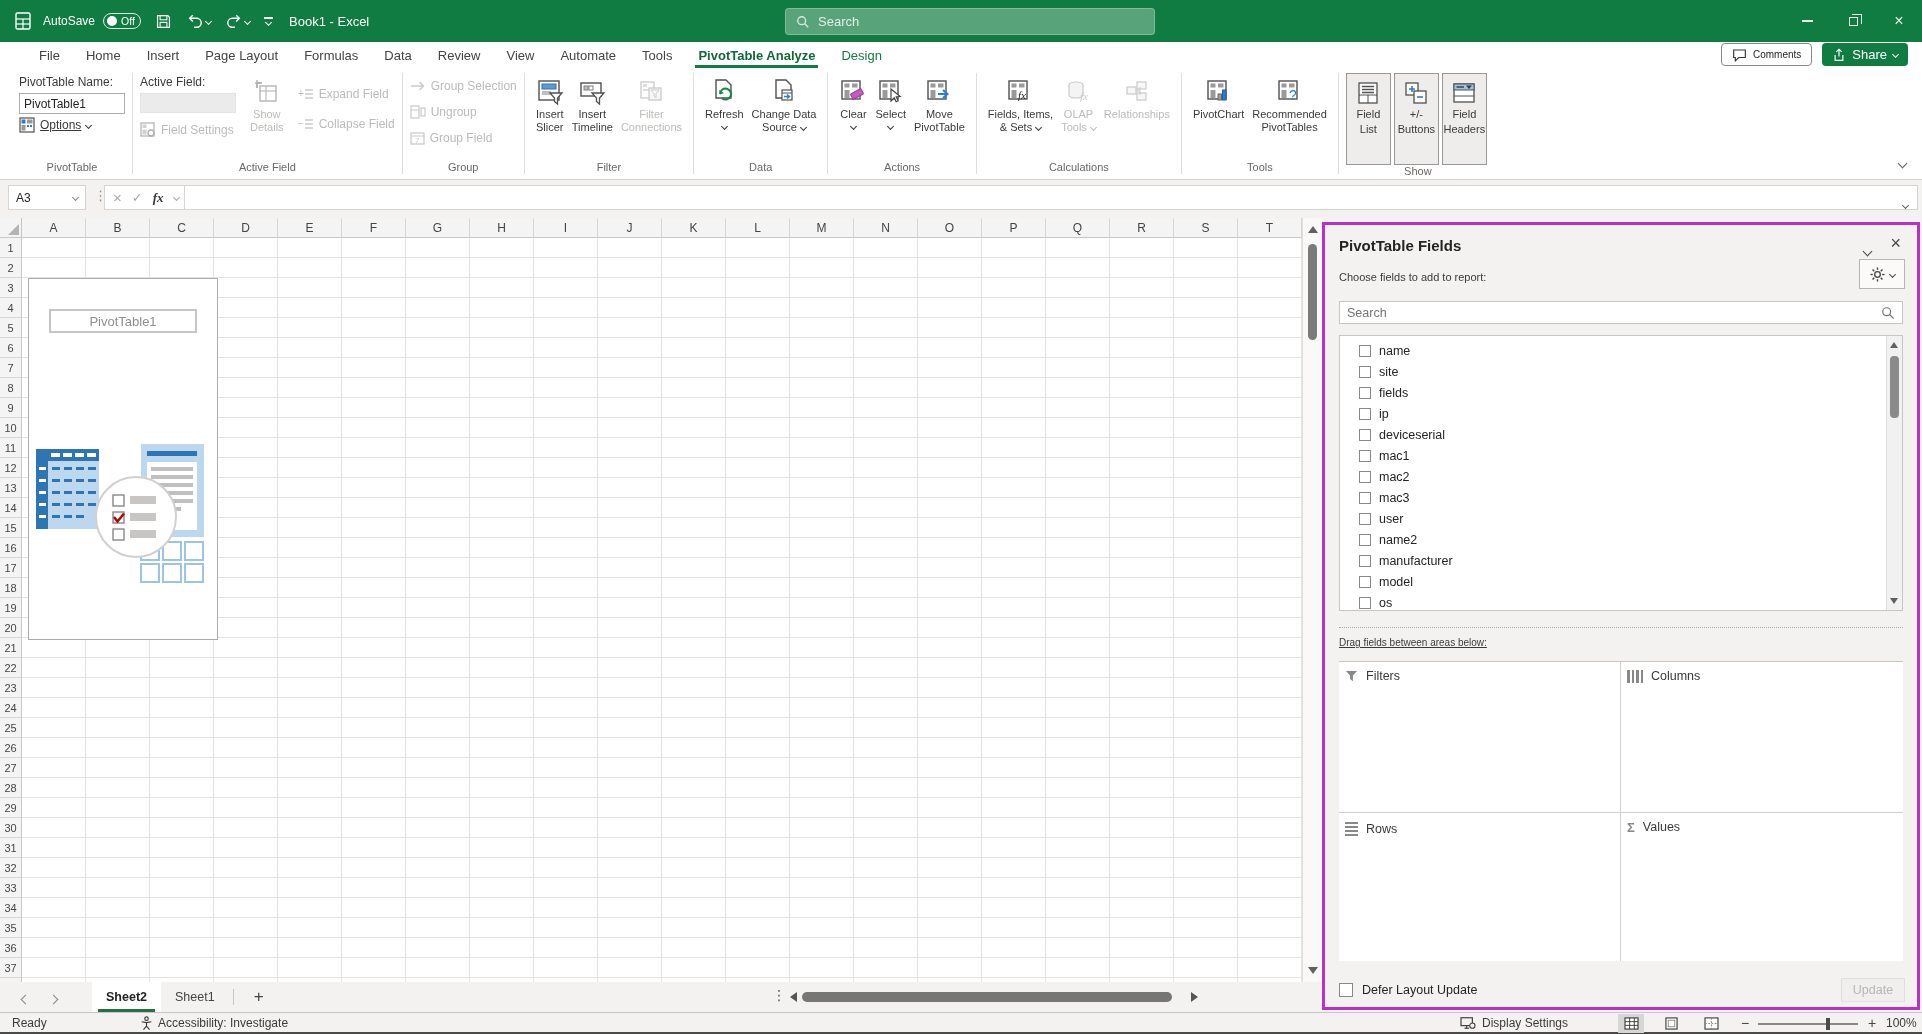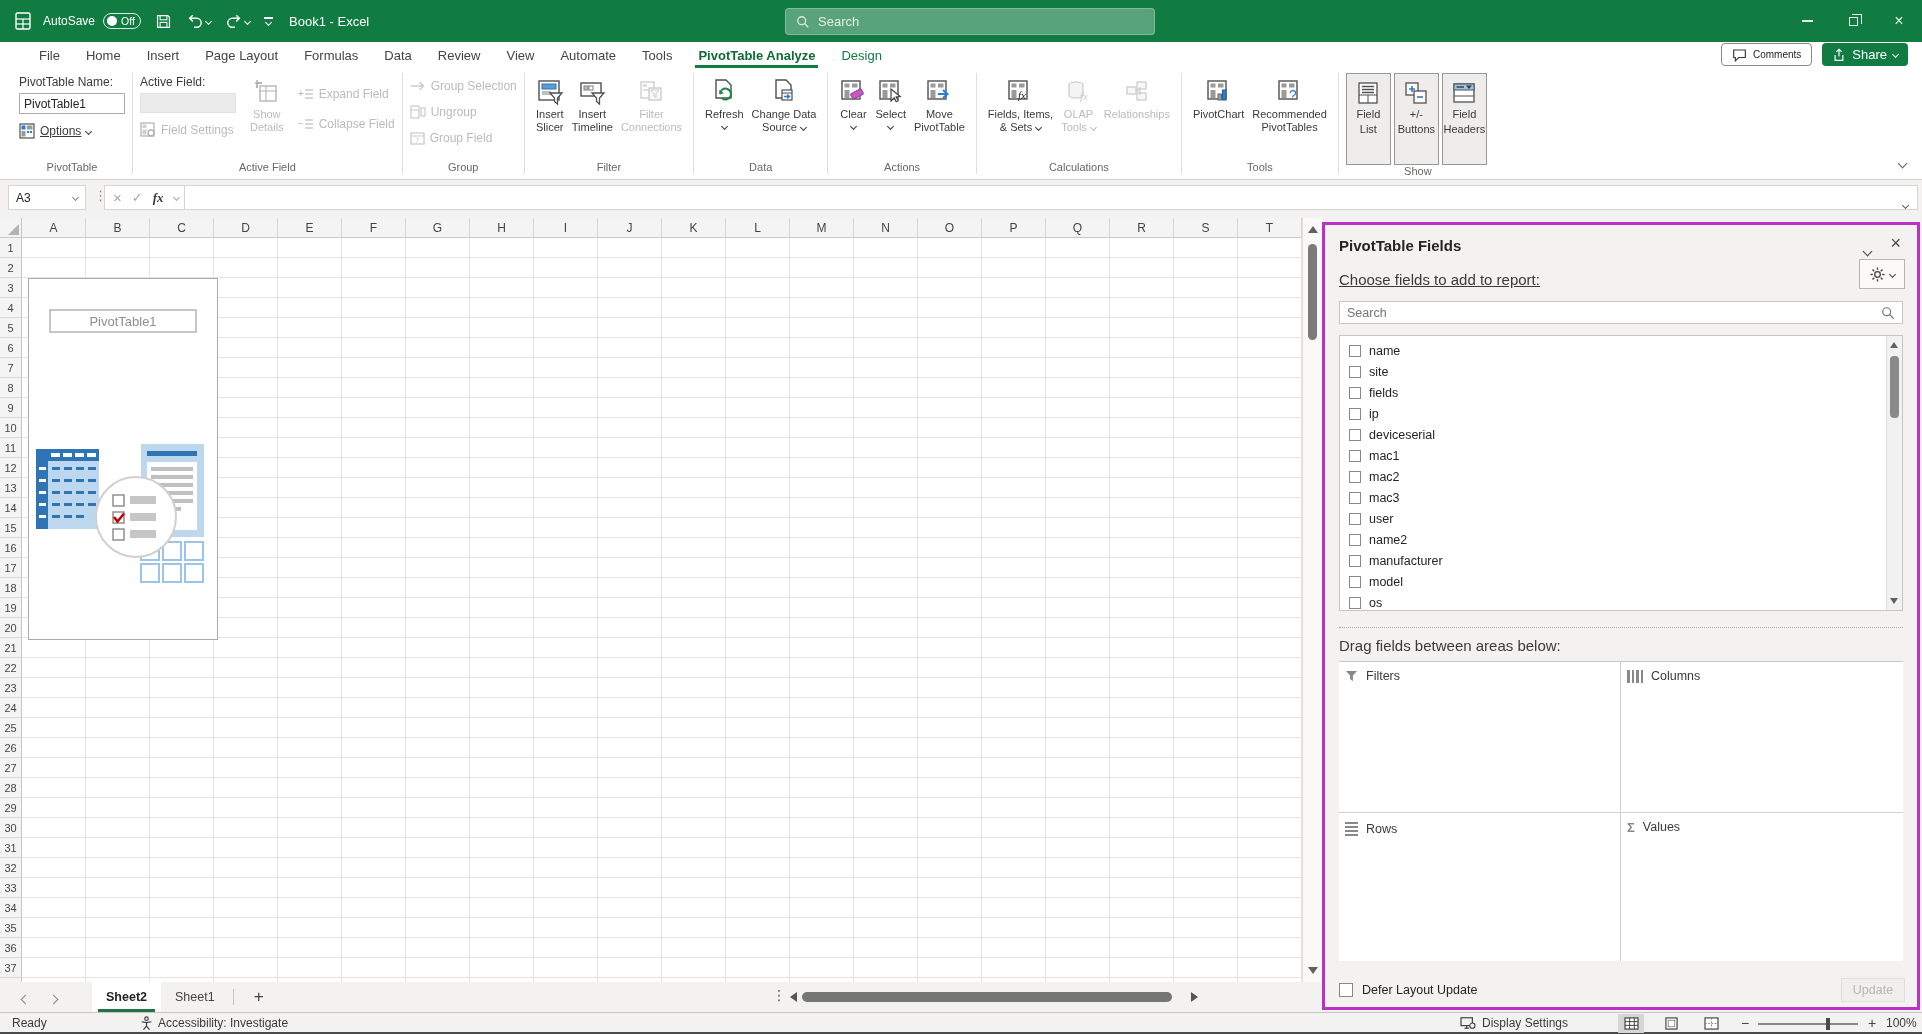--- a/index.html
+++ b/index.html
@@ -125,33 +125,33 @@
   .zoom-thumb { position:absolute; left:68px; top:-5px; width:4px; height:12px; background:#4a4a4a; }
   .zoom-plus { position:absolute; left:1868px; top:2px; font-size:14px; color:#444; }
   .zoom-label { position:absolute; left:1886px; top:3px; }
 
   
   .pane { position:absolute; left:1322px; top:222px; width:598px; height:788px; border:3px solid #B932C3; background:#F3F2F1; }
   .pane-title { position:absolute; left:14px; top:12px; font-size:15px; font-weight:bold; color:#252423; }
   .pane-chev { position:absolute; right:46px; top:16px; color:#444; }
   .pane-chev .chev { width:7px; height:7px; }
   .pane-close { position:absolute; right:16px; top:8px; font-size:18px; color:#444; }
-  .pane-choose { position:absolute; left:14px; top:46px; font-size:15px; color:#3b3a39;text-decoration:underline; }
+  .pane-choose { position:absolute; left:14px; top:46px; font-size:11px; color:#3b3a39; }
   .gear-btn { position:absolute; right:12px; top:34px; width:46px; height:30px; background:#FBFAF9; border:1px solid #B8B6B4; display:flex; align-items:center; justify-content:center; gap:5px; color:#444; }
   .pane-search { position:absolute; left:14px; top:76px; right:14px; height:23px; background:#fff; border:1px solid #C8C6C4; display:flex; align-items:center; }
   .pane-search input { flex:1; border:none; outline:none; font-size:12.5px; font-family:inherit; padding:0 7px; color:#252423; background:transparent; }
   .fieldlist { position:absolute; left:14px; top:110px; right:14px; height:276px; background:#fff; border:1px solid #C8C6C4; overflow:hidden; padding-top:4px; }
-  .frow { height:21px; display:flex; align-items:center; gap:8px; padding-left:9px; font-size:12.5px; color:#252423; }
+  .frow { height:21px; display:flex; align-items:center; gap:8px; padding-left:19px; font-size:12.5px; color:#252423; }
   .fcheck { width:12px; height:12px; border:1px solid #8A8886; background:#fff; flex:none; }
   .fl-scroll { position:absolute; right:0; top:0; bottom:0; width:16px; background:#F1F1F1; border-left:1px solid #E1DFDD; }
   .fl-up { position:absolute; left:3px; top:6px; }
   .fl-down { position:absolute; left:3px; bottom:6px; }
   .fl-thumb { position:absolute; left:3px; top:20px; width:9px; height:62px; background:#8A8A8A; border-radius:4px; }
   .splitter { position:absolute; left:14px; right:14px; top:402px; border-top:1px dotted #A8A6A4; }
-  .drag-label { position:absolute; left:14px; top:412px; font-size:15px; color:#3b3a39; }
+  .drag-label { position:absolute; left:14px; top:412px; font-size:10px; color:#3b3a39;text-decoration:underline; }
   .quad { position:absolute; left:14px; right:14px; top:436px; height:300px; background:#fff; border-top:1px solid #C8C6C4; display:grid; grid-template-columns:1fr 1fr; grid-template-rows:1fr 1fr; }
   .qcell { padding:7px 0 0 6px; position:relative; }
   .qcell.br { border-right:1px solid #D2D0CE; }
   .qcell.bt { border-top:1px solid #D2D0CE; }
   .qhead { display:flex; align-items:center; gap:8px; font-size:12.5px; color:#3b3a39; }
   .rows-ic { display:inline-block; width:13px; }
   .rows-ic i { display:block; height:2px; background:#8A8886; margin:2px 0; }
   .cols-ic { display:inline-flex; gap:2px; }
   .cols-ic i { display:block; width:2.5px; height:13px; background:#8A8886; }
   .sigma { font-size:13px; color:#8A8886; font-weight:bold; }
@@ -258,21 +258,21 @@
   </div>
 </div>
 
 <div class="ribbon">
 <div class="rwrap">
 
   <div class="rgroup">
     <div class="rbody" style="flex-direction:column;align-items:flex-start;">
       <div class="fld-label">PivotTable Name:</div>
       <input class="pt-name-input" value="PivotTable1" style="">
-      <div class="sb" style="margin-top:6px;text-decoration:underline;">
+      <div class="sb" style="text-decoration:underline;">
         <svg width="16" height="16" viewBox="0 0 16 16">
               <rect x="1" y="1" width="14" height="14" fill="none" stroke="#505050" stroke-width="1.2"></rect>
               <rect x="2.5" y="2.5" width="4" height="4" fill="#2B7CD3"></rect>
               <rect x="8" y="2.5" width="5.5" height="4" fill="#9a9a9a"></rect>
               <rect x="2.5" y="8" width="4" height="5.5" fill="#9a9a9a"></rect>
               <rect x="8" y="8" width="2" height="2" fill="#2B7CD3"></rect>
               <rect x="11" y="8" width="2" height="2" fill="#2B7CD3"></rect>
             </svg>
         <span>Options</span>
         <span class="chev"></span>

